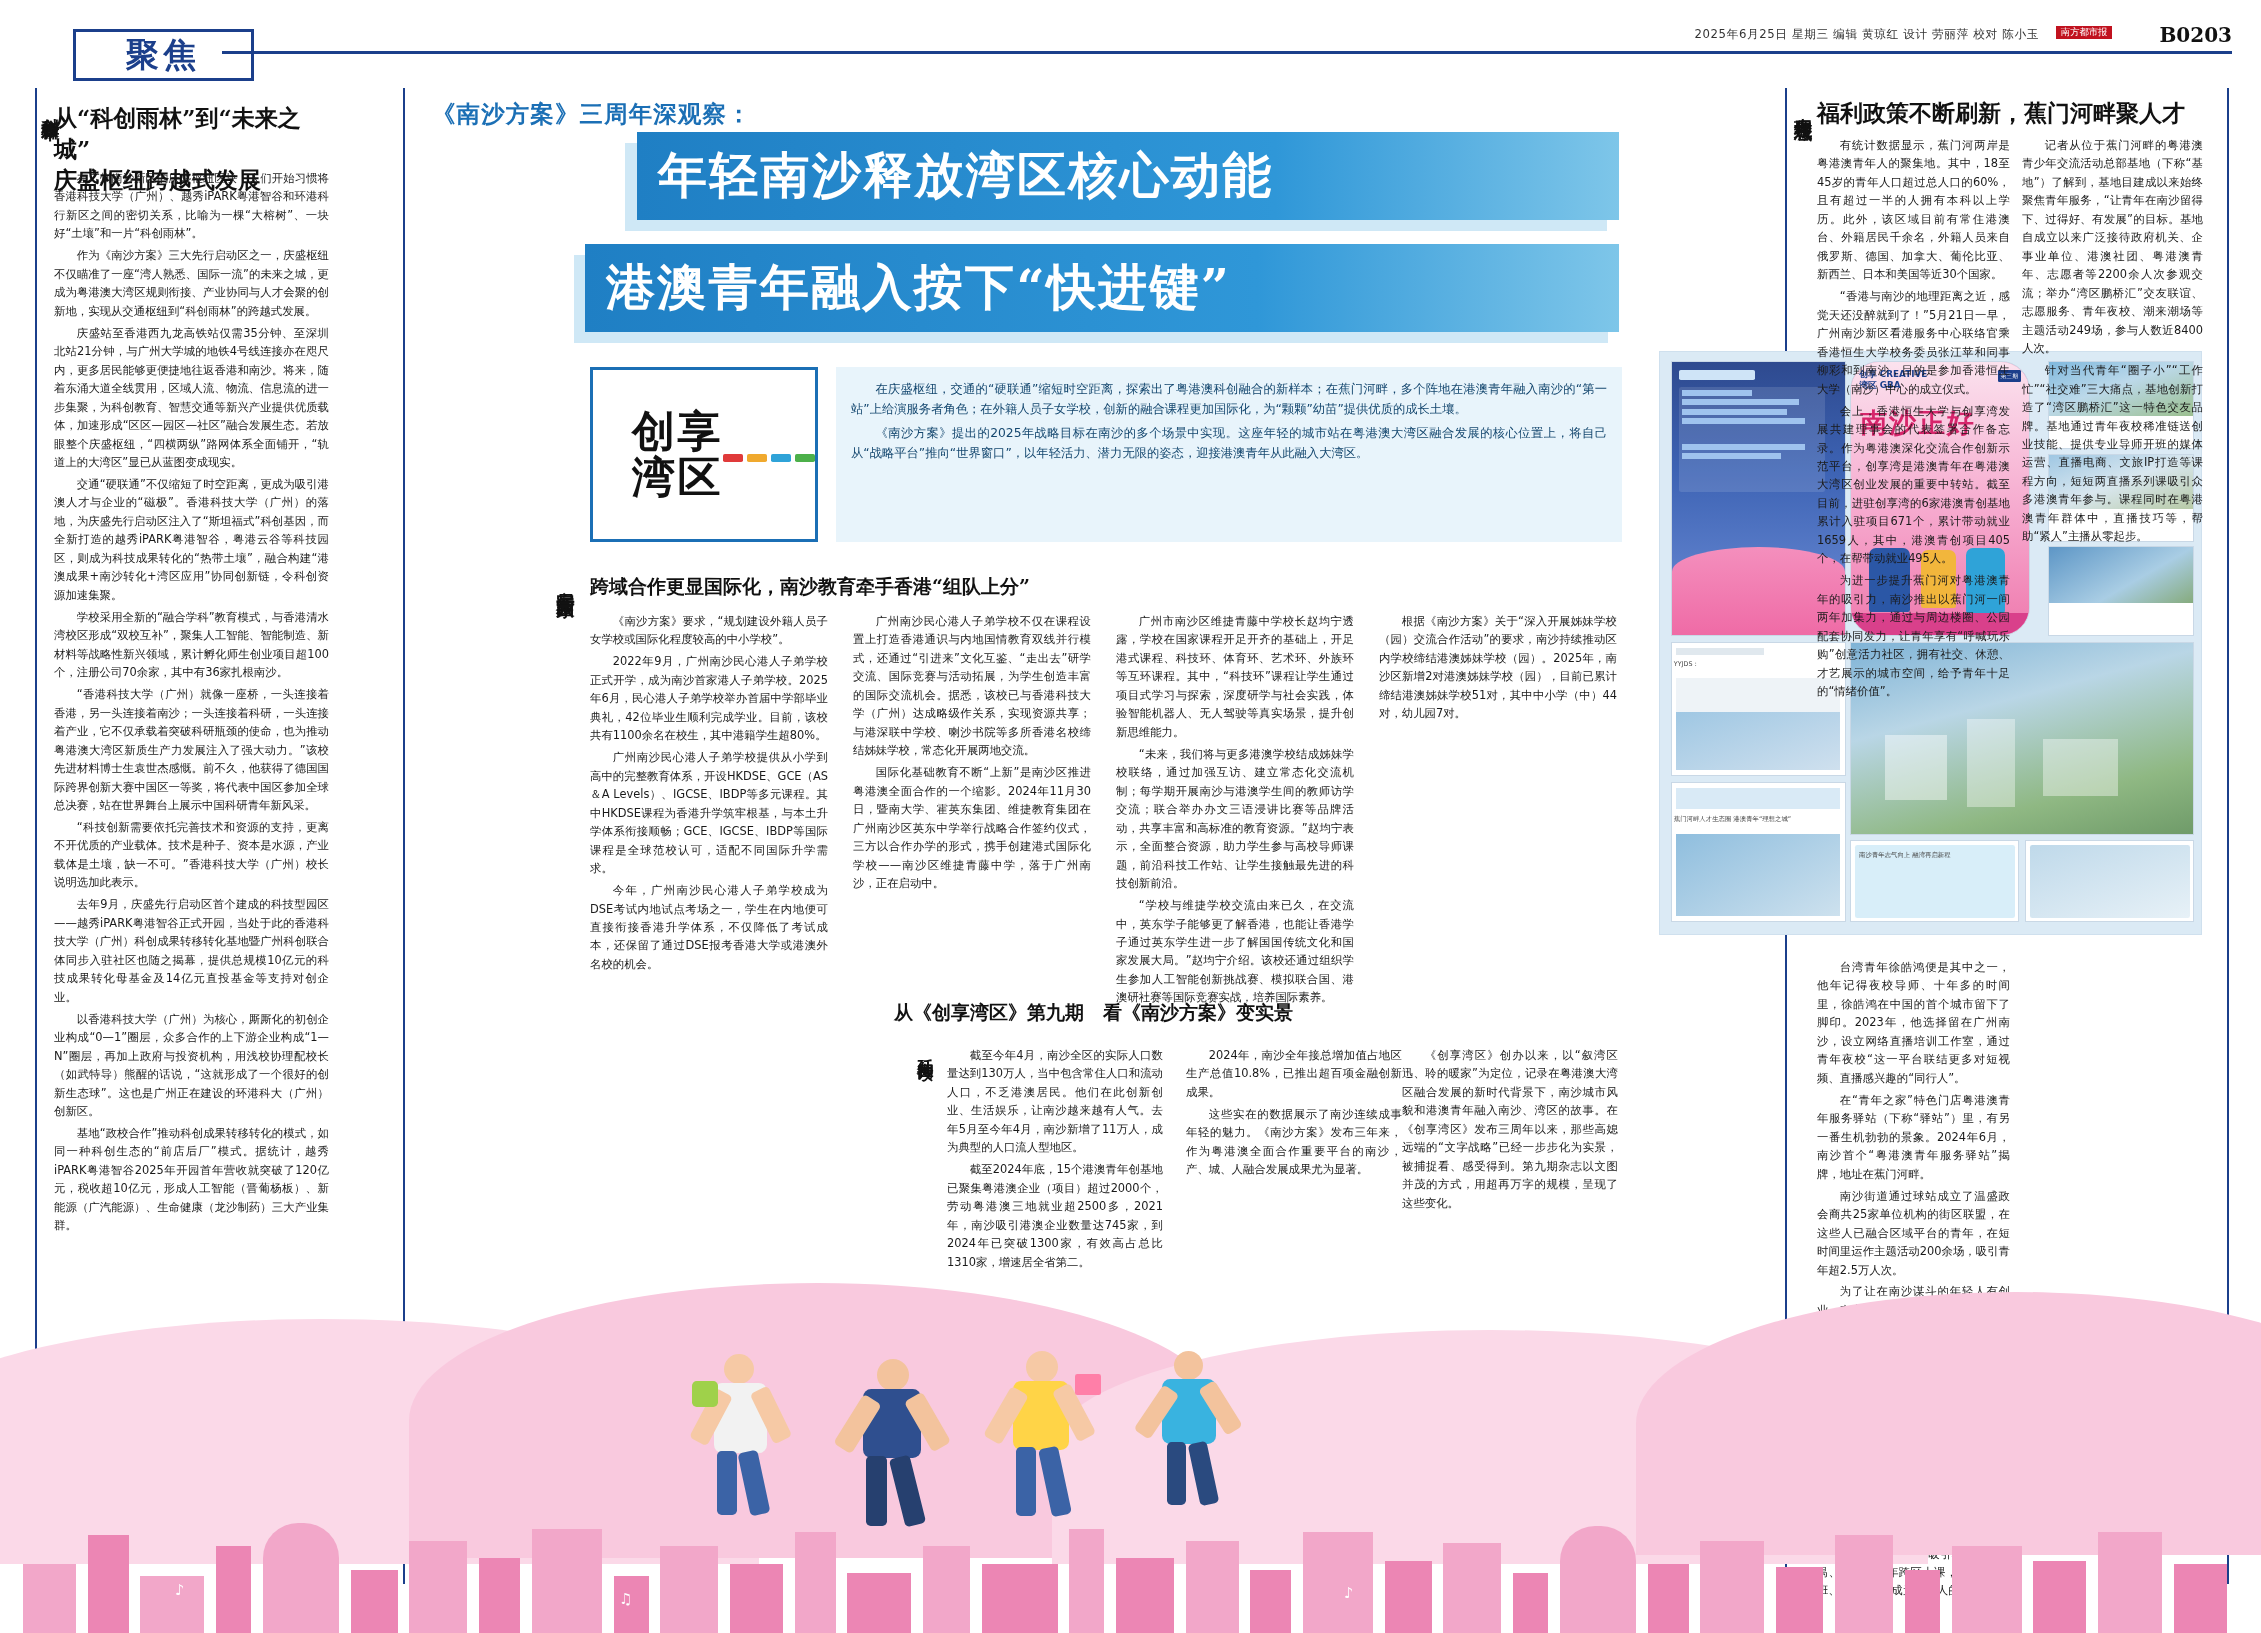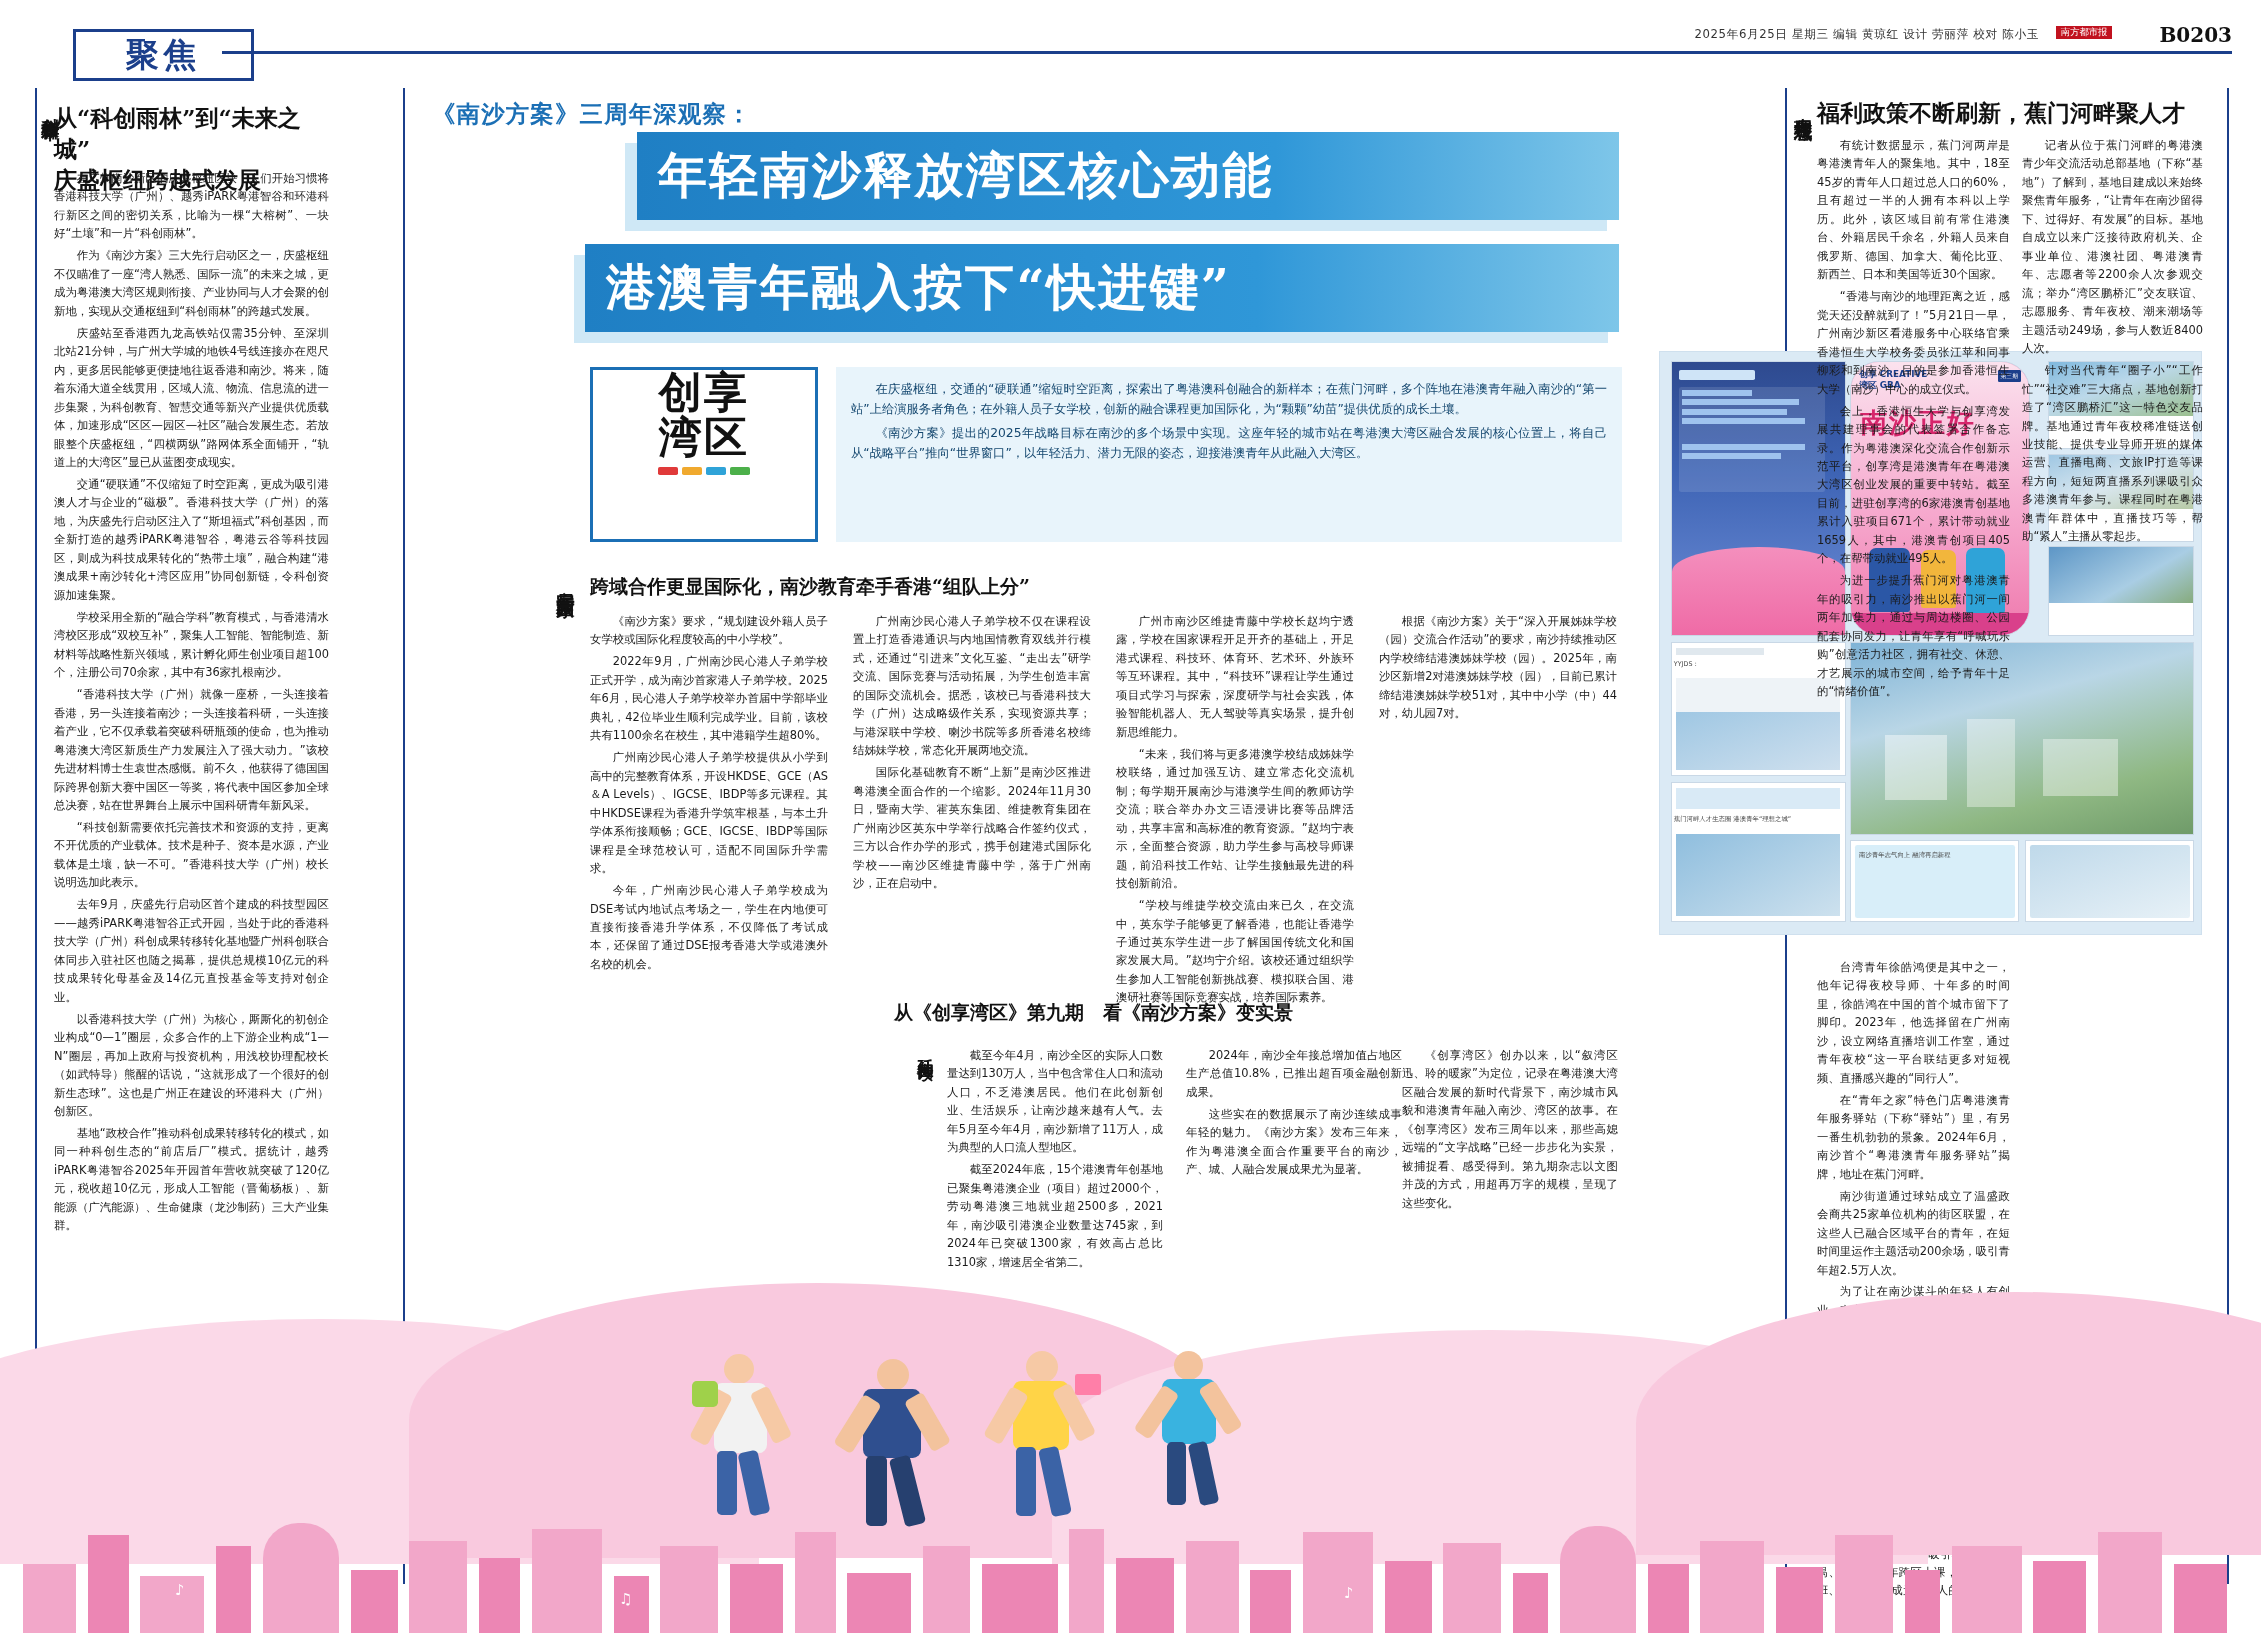--- a/index.html
+++ b/index.html
@@ -26,21 +26,21 @@
   
   #left-kicker{left:54px;top:103px;width:275px;}
   #left-body{left:54px;top:169px;width:275px;}
 
   
   .deep-title{position:absolute;left:432px;top:98px;font-family:"DejaVu Serif","Liberation Serif",serif;font-weight:bold;font-size:23.4px;color:#1b6fb5;letter-spacing:1.2px;}
   .banner{position:absolute;color:#fff;font-family:"DejaVu Serif","Liberation Serif",serif;font-weight:bold;font-size:49px;letter-spacing:2.3px;display:flex;align-items:center;padding:0 21px;box-sizing:border-box;}
   #banner1{left:637px;top:132px;width:982px;height:88px;background:linear-gradient(90deg,#1f7fc4 0%,#2f97d8 65%,#7ec6e9 100%);}
   #banner2{left:585px;top:244px;width:1034px;height:88px;background:linear-gradient(90deg,#1f7fc4 0%,#2f97d8 65%,#7ec6e9 100%);}
 
-  .logo-box{position:absolute;left:590px;top:367px;width:228px;height:175px;border:3.5px solid #1b6fb5;box-sizing:border-box;background:#fff;display:flex;flex-direction:column;align-items:center;justify-content:flex-start;}
+  .logo-box{position:absolute;left:590px;top:367px;width:228px;height:175px;border:3.5px solid #1b6fb5;box-sizing:border-box;background:#fff;display:flex;flex-direction:row;align-items:center;justify-content:flex-end;}
   .logo-cn{font-family:"DejaVu Serif","Liberation Serif",serif;font-weight:bold;font-size:43px;color:#111;letter-spacing:2.3px;line-height:1.05;}
   .logo-bars{display:flex;gap:4.1px;margin-top:7px;}
   .logo-bars i{display:block;width:20px;height:7.6px;border-radius:1.8px;}
 
   .lead-box{position:absolute;left:836px;top:367px;width:786px;height:175px;background:#e8f4fb;box-sizing:border-box;padding:13px 15px;font-size:12.3px;line-height:1.6;text-align:justify;color:#14476f;}
   .lead-box p{margin:0 0 4.7px 0;text-indent:2em;}
 
   
   #mid-kicker{left:590px;top:574px;width:1028px;font-size:19px;}
   #mid-c1{left:590px;top:612px;width:238px;}

